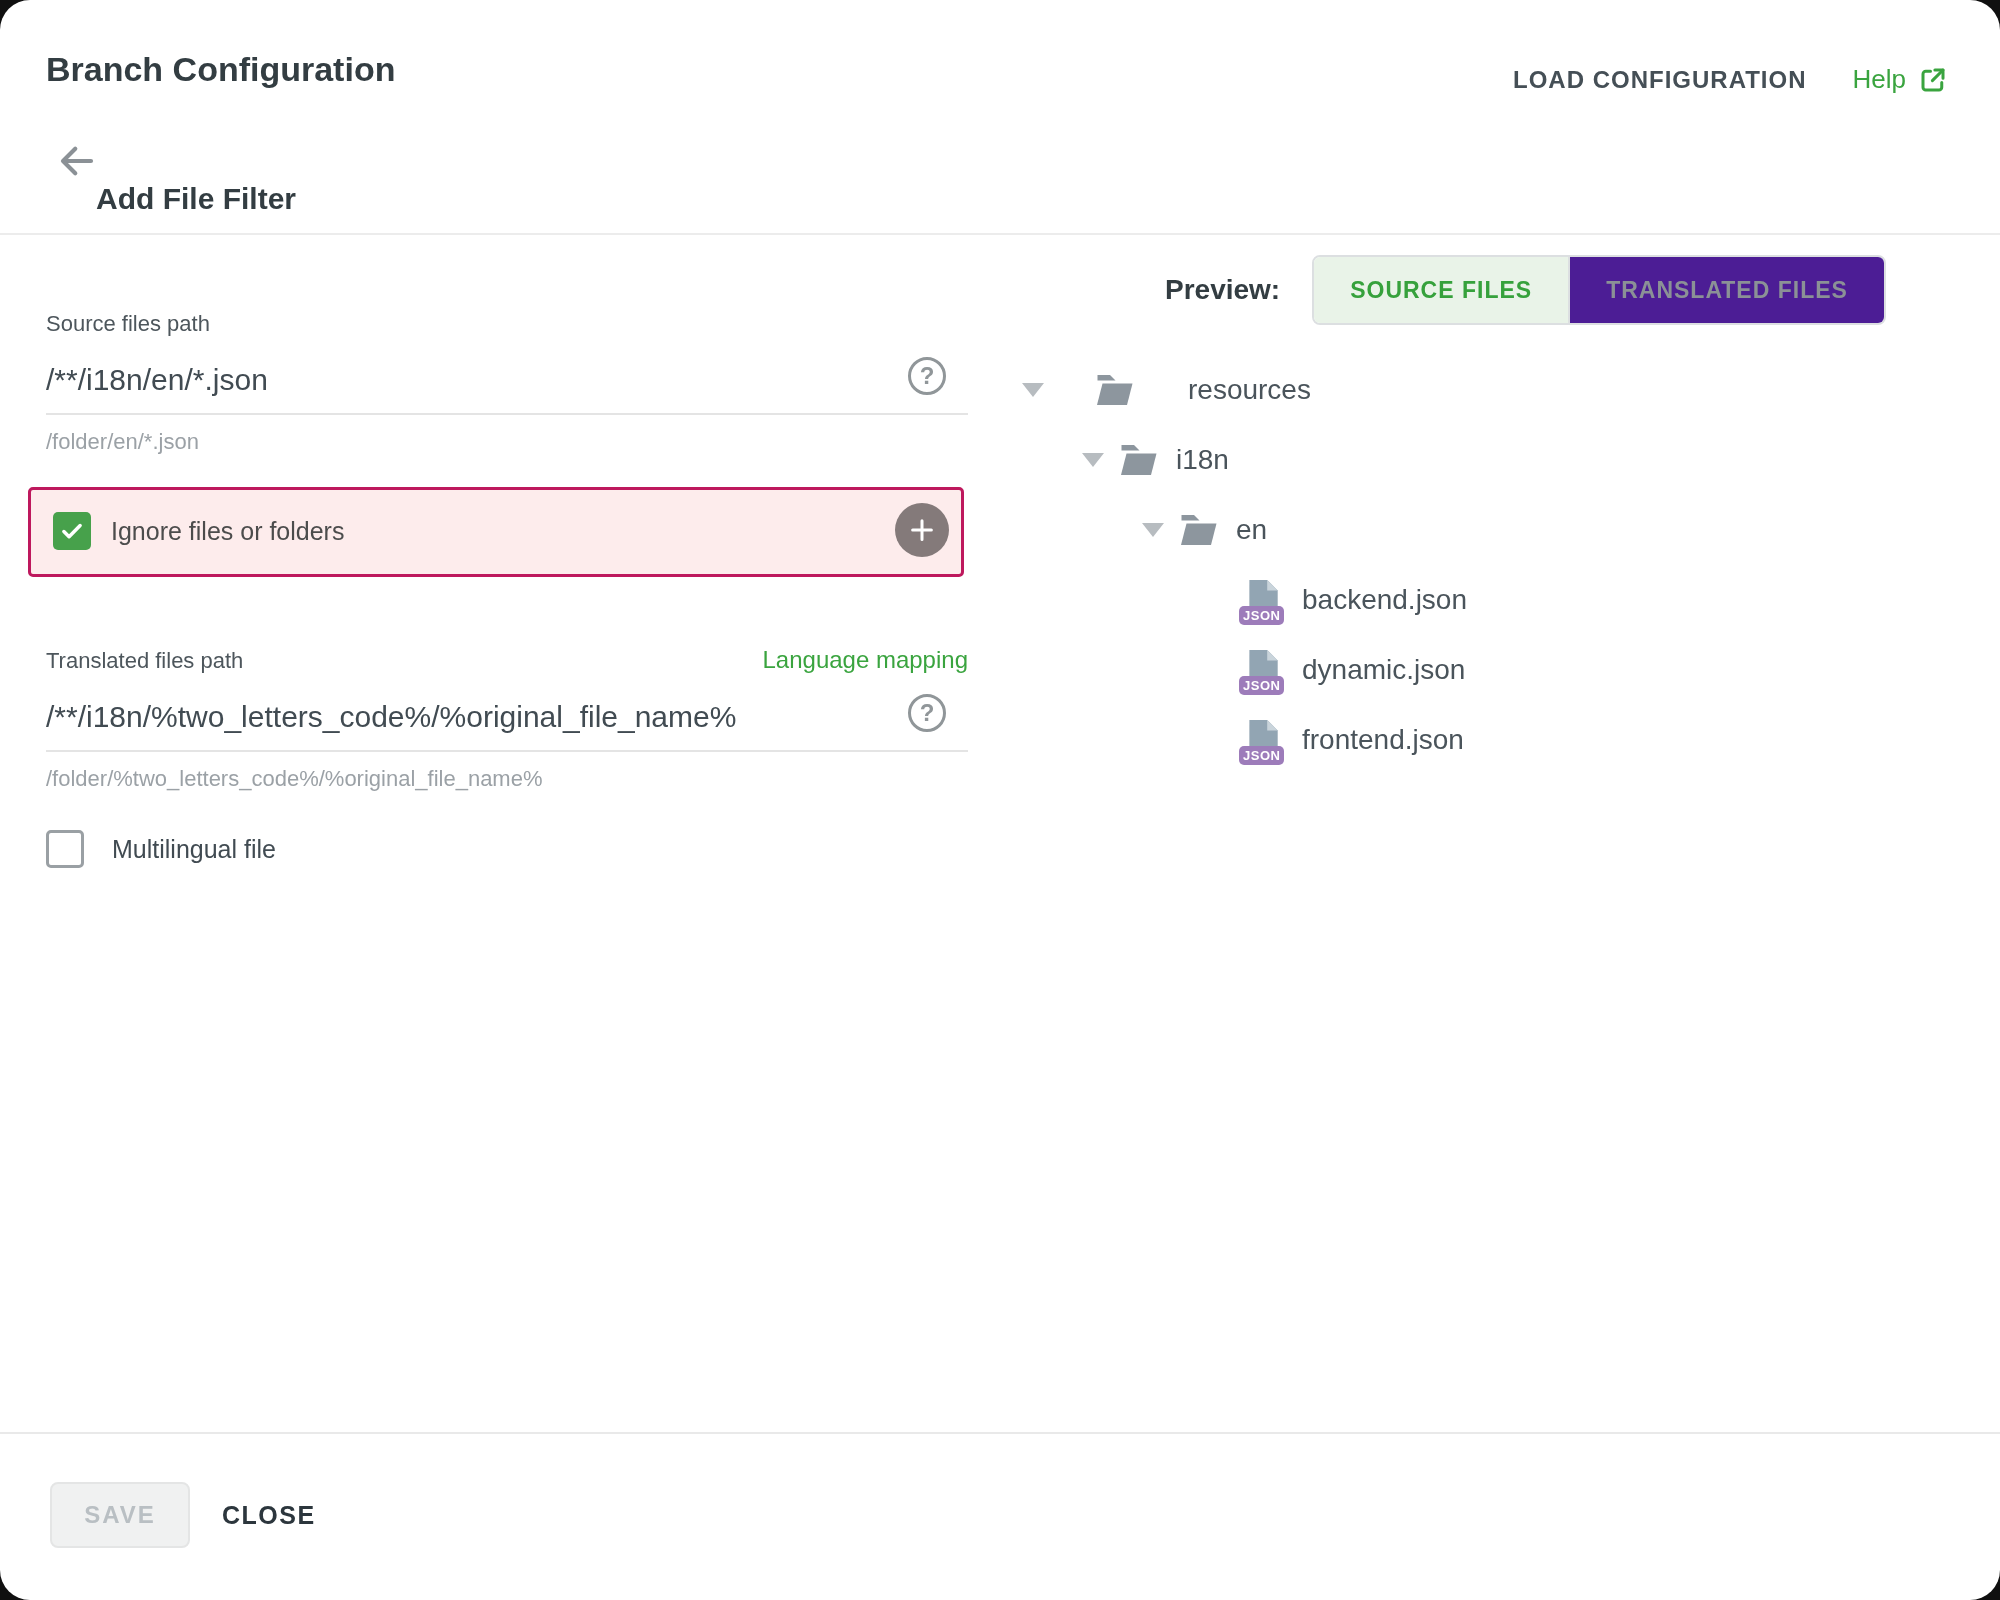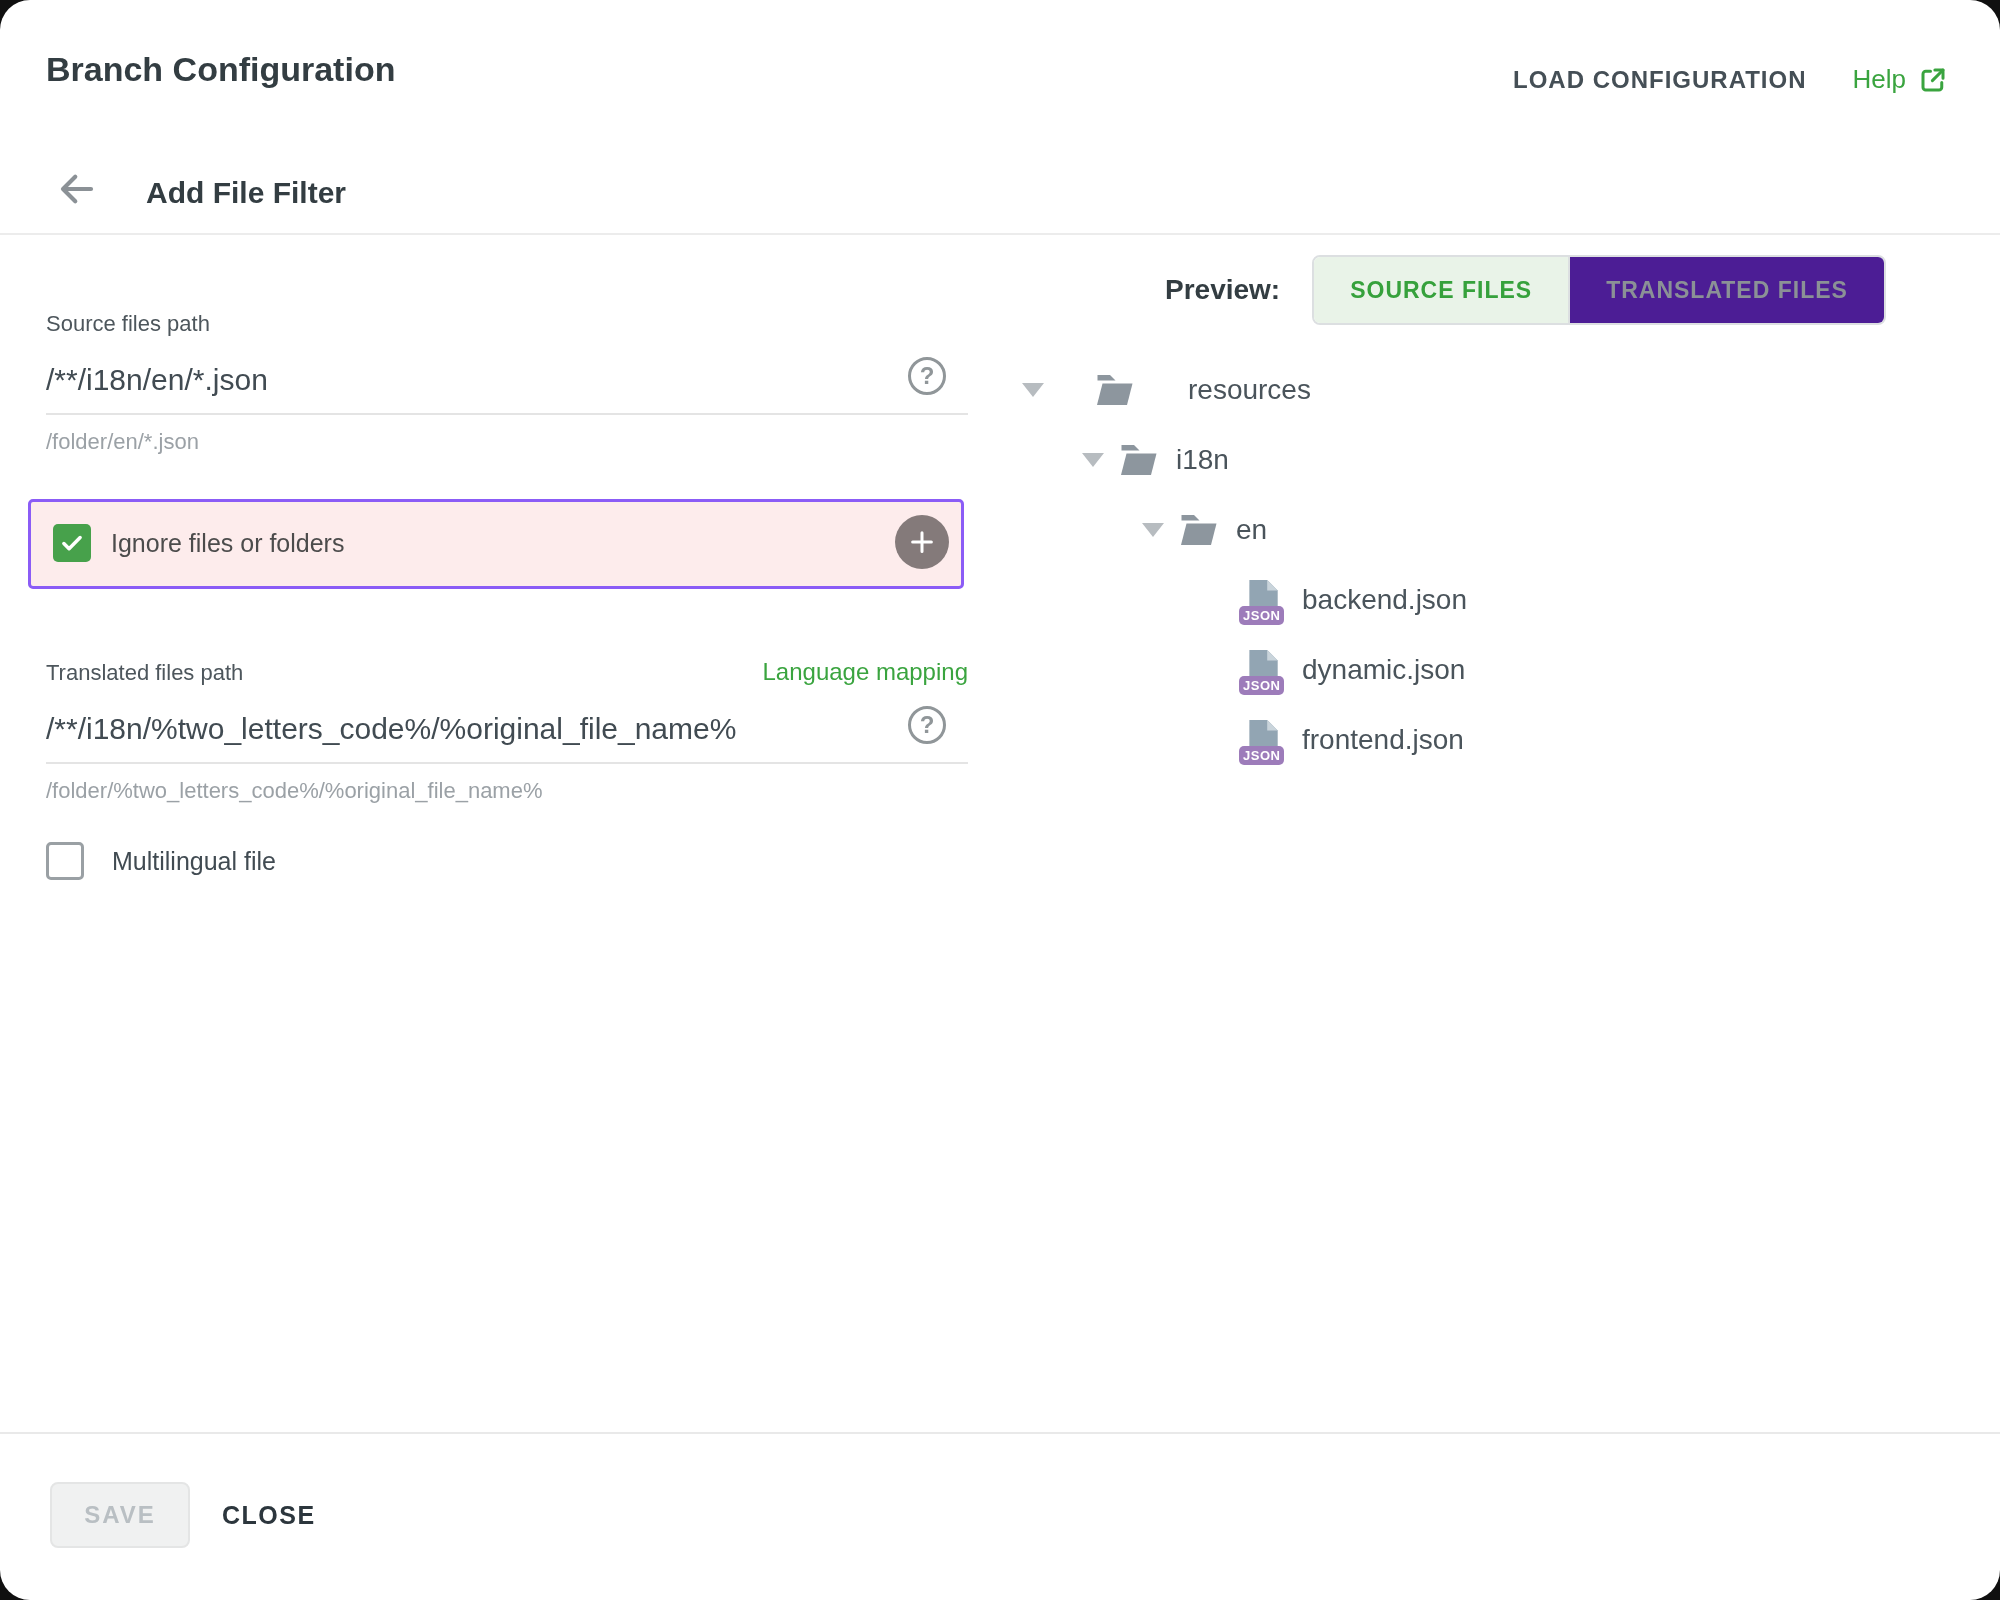--- a/index.html
+++ b/index.html
@@ -4,42 +4,42 @@
 <style>
   html,body{margin:0;padding:0;width:2000px;height:1600px;overflow:hidden;background:#101010;
     font-family:"Liberation Sans","DejaVu Sans",sans-serif;}
   .card{position:absolute;inset:0;background:#ffffff;border-radius:30px;}
 
   
   .page-title{position:absolute;left:46px;top:50px;font-size:34px;font-weight:700;color:#333d42;}
   .header-right{position:absolute;right:52px;top:64px;display:flex;align-items:center;gap:46px;}
   .load-config{font-size:24px;font-weight:600;letter-spacing:1px;color:#454f56;cursor:pointer;}
   .help-link{display:flex;align-items:center;gap:12px;color:#3aa43f;font-size:26px;cursor:pointer;}
-  .toolbar{position:absolute;left:52px;top:140px;height:70px;display:flex;align-items:flex-end;}
+  .toolbar{position:absolute;left:52px;top:140px;height:70px;display:flex;align-items:flex-start;flex-direction:column;}
   .back-btn{width:50px;height:42px;cursor:pointer;flex:0 0 auto;}
   .toolbar-title{margin-left:44px;font-size:30px;font-weight:700;color:#333d42;}
   .save-changes{position:absolute;left:665px;top:142px;width:290px;height:68px;background:#fff;
     border:2px solid #d9dbdc;border-radius:8px;font-size:24px;font-weight:600;letter-spacing:1.5px;
     color:#49535a;font-family:inherit;cursor:pointer;}
   .top-divider{position:absolute;left:0;right:0;top:233px;height:2px;background:#ececec;}
 
   
   .form{position:absolute;left:46px;top:276px;width:922px;}
   .field-label{font-size:22px;color:#4d565c;line-height:26px;margin-top:35px;}
   .input-wrap{position:relative;margin-top:16px;}
   .path-input{width:100%;box-sizing:border-box;height:62px;border:none;outline:none;
     border-bottom:2px solid #e4e4e4;font-size:30px;color:#414b52;background:transparent;
     font-family:inherit;padding:0 70px 6px 0;}
   .q-icon{position:absolute;right:22px;top:4px;width:38px;height:38px;border:3px solid #909699;
     border-radius:50%;box-sizing:border-box;display:flex;align-items:center;justify-content:center;
     font-size:24px;font-weight:700;color:#909699;cursor:pointer;background:#fff;}
   .hint{margin-top:14px;font-size:22px;color:#9ba1a6;line-height:26px;}
 
-  .ignore-box{position:relative;margin-top:44px;margin-left:-18px;width:936px;box-sizing:border-box;
-    background:#fdecec;border:3px solid #8b5cf6;border-radius:5px;padding:22px 22px 24px 22px;}
+  .ignore-box{position:relative;margin-top:32px;margin-left:-18px;width:936px;box-sizing:border-box;
+    background:#fdecec;border:3px solid #be185d;border-radius:5px;padding:22px 22px 24px 22px;}
   .chk-row{display:flex;align-items:center;gap:20px;cursor:pointer;}
   .checkbox{width:38px;height:38px;box-sizing:border-box;border-radius:5px;flex:0 0 auto;}
   .checkbox.checked{background:#47a14b;display:flex;align-items:center;justify-content:center;}
   .checkbox.unchecked{border:3px solid #9aa0a4;background:#fff;}
   .chk-label{font-size:25px;color:#4c4c4c;}
   .ignore-input-wrap{position:relative;margin-top:26px;margin-left:8px;}
   .ignore-input{width:786px;box-sizing:border-box;height:56px;border:none;outline:none;
     border-bottom:2px solid #dccccc;font-size:30px;color:#414b52;background:transparent;
     font-family:inherit;padding:0 0 6px 0;}
   .plus-btn{position:absolute;right:12px;bottom:17px;width:54px;height:54px;border-radius:50%;

